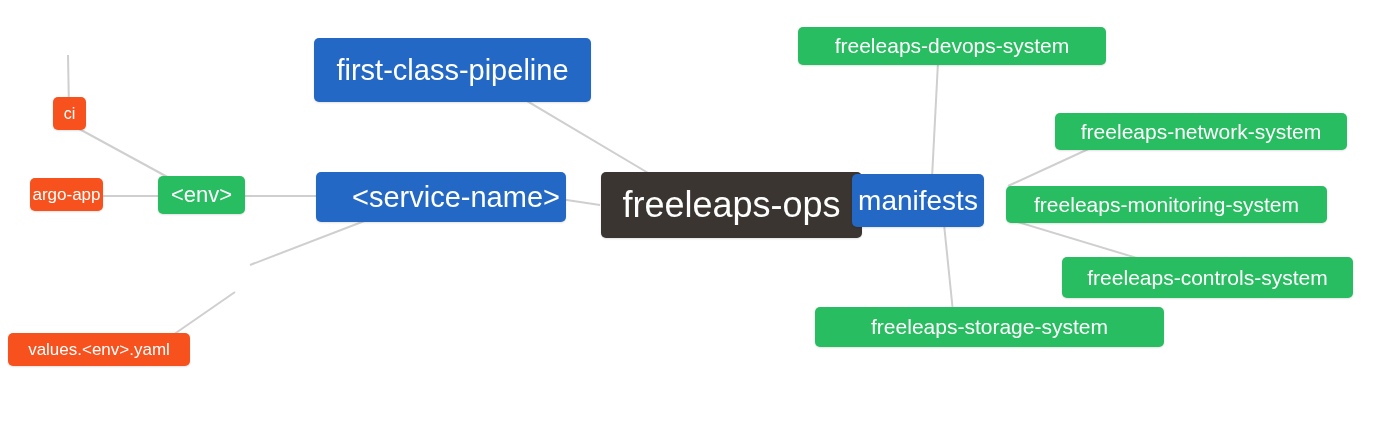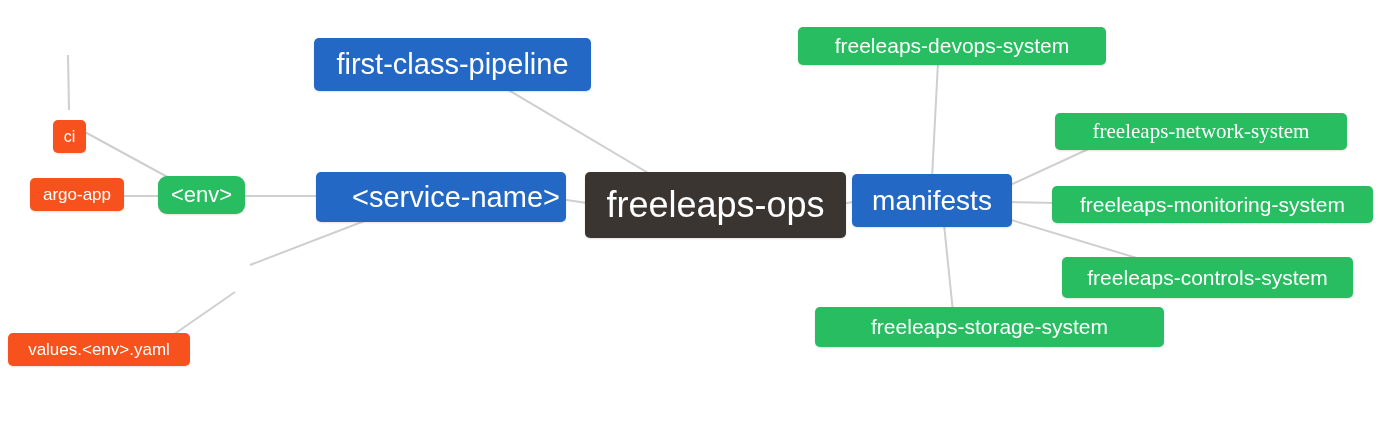--- a/index.html
+++ b/index.html
@@ -32,21 +32,21 @@
     align-items: center;
     justify-content: center;
     box-sizing: border-box;
     color: #ffffff;
     border-radius: 5px;
     white-space: nowrap;
     cursor: default;
     box-shadow: 0 1px 2px rgba(0,0,0,0.12);
     padding: 0 6px;
   }
-  .n-root   { background: #3a3531; }
+  .n-root   { background: #3a3531; margin-left: 16px; }
   .n-blue   { background: #2368c4; }
   .n-green  { background: #27bd60; }
   .n-orange { background: #f8a42c; }
   .n-red    { background: #f7511d; }
 </style>
 </head>
 <body>
 
 <div class="canvas">
 
@@ -61,40 +61,40 @@
     <line x1="170" y1="337" x2="235" y2="292"></line>
     <line x1="840" y1="204" x2="860" y2="201"></line>
     <line x1="932" y1="178" x2="938" y2="62"></line>
     <line x1="1008" y1="186" x2="1095" y2="146"></line>
     <line x1="1008" y1="202" x2="1058" y2="203"></line>
     <line x1="1008" y1="219" x2="1150" y2="262"></line>
     <line x1="944" y1="224" x2="953" y2="312"></line>
   </svg>
 
 
-  <div class="node n-red" style="left:53px;  top:120px; width:33px;  height:33px; font-size:16px;">ci</div>
+  <div class="node n-red" style="left:53px;  top:97px; width:33px;  height:33px; font-size:16px;">ci</div>
 
-  <div class="node n-red" style="left:30px;  top:178px; width:94px;  height:33px; font-size:17px;">argo-app</div>
+  <div class="node n-red" style="left:30px;  top:178px; width:73px;  height:33px; font-size:17px;">argo-app</div>
 
-  <div class="node n-green" style="left:158px; top:176px; width:87px;  height:38px; font-size:22px;border-radius:9px;">&lt;env&gt;</div>
+  <div class="node n-green" style="left:158px; top:176px; width:87px;  height:38px; font-size:22px;">&lt;env&gt;</div>
 
   <div class="node n-blue" style="left:316px; top:172px; width:250px; height:50px; font-size:29px;padding-left:36px;">&lt;service-name&gt;</div>
 
-  <div class="node n-blue" style="left:314px; top:38px;  width:277px; height:53px; font-size:29px;">first-class-pipeline</div>
+  <div class="node n-blue" style="left:314px; top:38px;  width:277px; height:64px; font-size:29px;">first-class-pipeline</div>
 
   <div class="node n-root" style="left:585px; top:172px; width:261px; height:66px; font-size:36px;">freeleaps-ops</div>
 
-  <div class="node n-blue" style="left:852px; top:174px; width:160px; height:53px; font-size:28px;">manifests</div>
+  <div class="node n-blue" style="left:852px; top:174px; width:132px; height:53px; font-size:28px;">manifests</div>
 
 
   <div class="node n-red" style="left:8px;   top:333px; width:182px; height:33px; font-size:17px;">values.&lt;env&gt;.yaml</div>
 
   <div class="node n-green" style="left:798px; top:27px;  width:308px; height:38px; font-size:21px;">freeleaps-devops-system</div>
 
-  <div class="node n-green" style="left:1055px;top:113px; width:292px; height:37px; font-size:21px;font-family:Liberation Serif, serif;">freeleaps-network-system</div>
+  <div class="node n-green" style="left:1055px;top:113px; width:292px; height:37px; font-size:21px;">freeleaps-network-system</div>
 
-  <div class="node n-green" style="left:1052px;top:186px; width:321px; height:37px; font-size:21px;">freeleaps-monitoring-system</div>
+  <div class="node n-green" style="left:1006px;top:186px; width:321px; height:37px; font-size:21px;">freeleaps-monitoring-system</div>
 
   <div class="node n-green" style="left:1062px;top:257px; width:291px; height:41px; font-size:21px;">freeleaps-controls-system</div>
 
   <div class="node n-green" style="left:815px; top:307px; width:349px; height:40px; font-size:21px;">freeleaps-storage-system</div>
 
 </div>
 
 </body></html>

